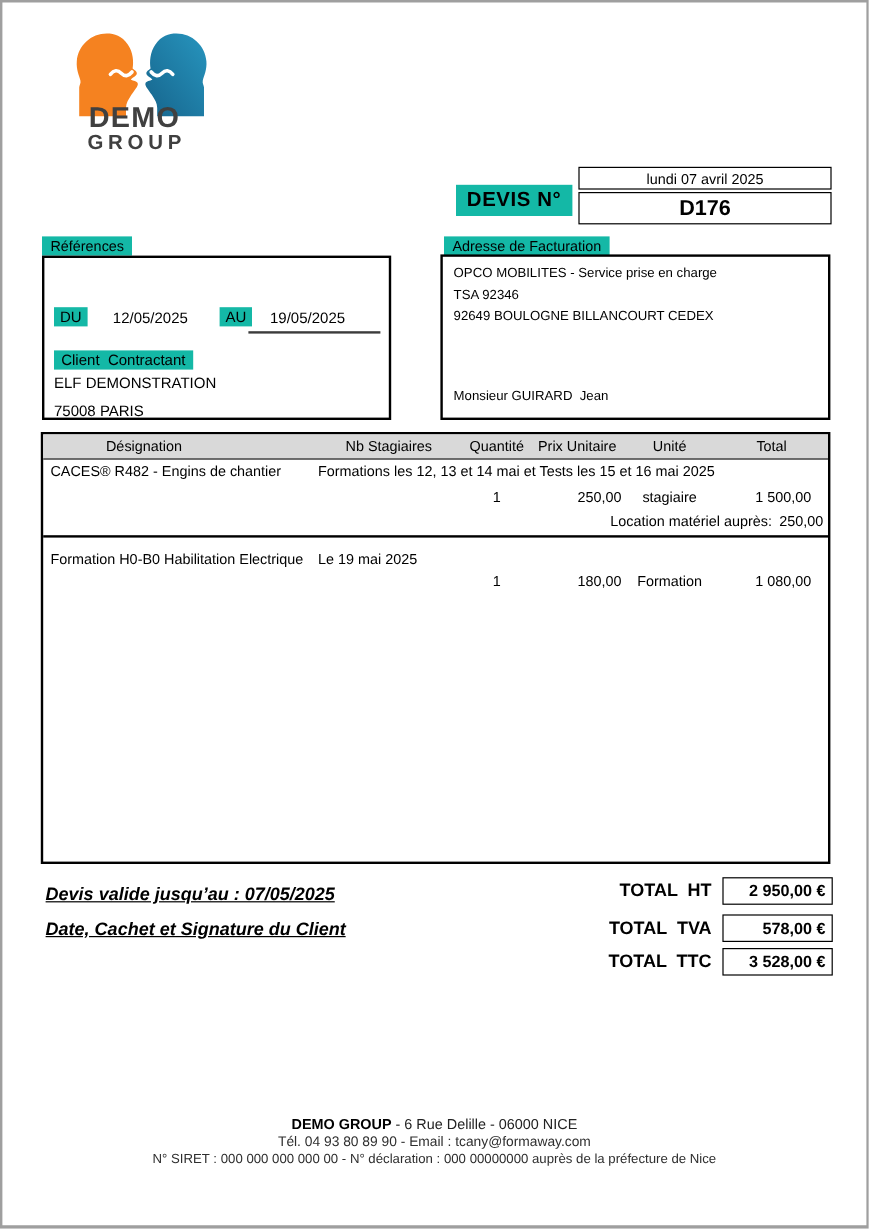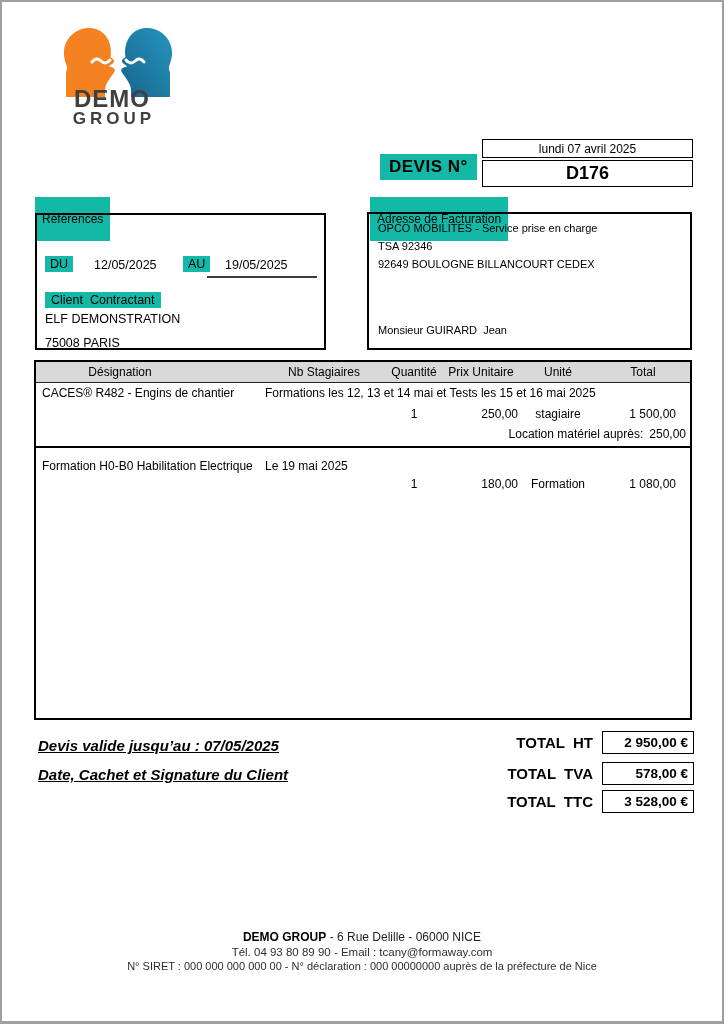--- a/index.html
+++ b/index.html
@@ -20,21 +20,21 @@
   .logo-group { font-size:17px; font-weight:800; letter-spacing:4px; line-height:17px; text-indent:4px; }
 
   
   .devis-label { left:378px; top:152px; padding:3px 9px; font-size:17px; font-weight:bold; letter-spacing:0.5px; }
   .date-box { left:480px; top:137px; width:211px; height:19px; border:1.5px solid #000;
               display:flex; align-items:center; justify-content:center; font-size:12px; box-sizing:border-box; }
   .num-box  { left:480px; top:158px; width:211px; height:27px; border:1.5px solid #000;
               display:flex; align-items:center; justify-content:center; font-size:18px; font-weight:bold; box-sizing:border-box; }
 
   
-  .sec-label { font-size:12px; padding:15px 7px; }
+  .sec-label { font-size:12px; padding:1px 7px; }
   .ref-label { left:33px; top:195px; }
   .addr-label { left:368px; top:195px; }
 
   
   .ref-box { left:33px; top:211px; width:291px; height:137px; border:2px solid #000; box-sizing:border-box; font-size:12.5px; }
   .du-label { left:8px; top:41px; padding:1px 5px; }
   .du-value { left:57px; top:43px; }
   .au-label { left:146px; top:41px; padding:1px 5px; }
   .au-value { left:188px; top:43px; }
   .au-underline { left:170px; top:61px; width:110px; height:2px; background:#3c3c3c; }

